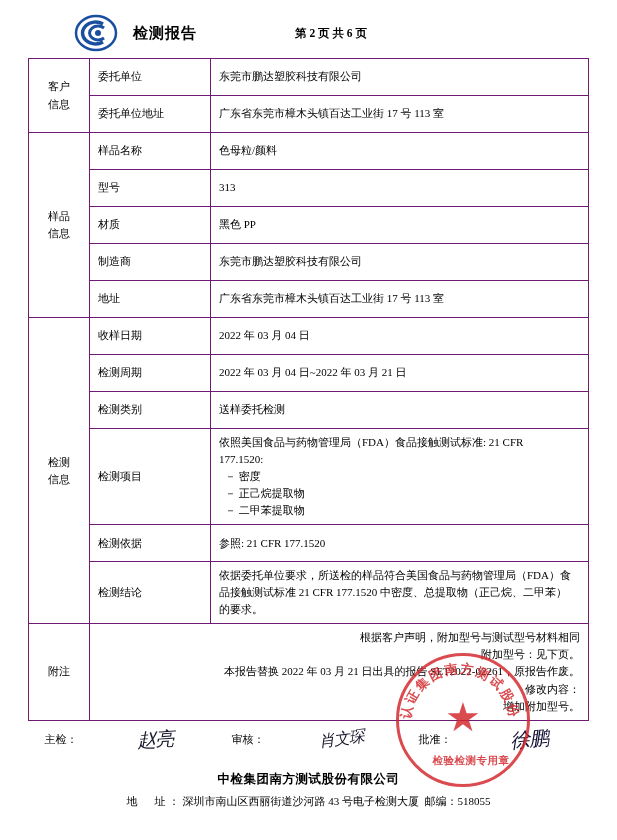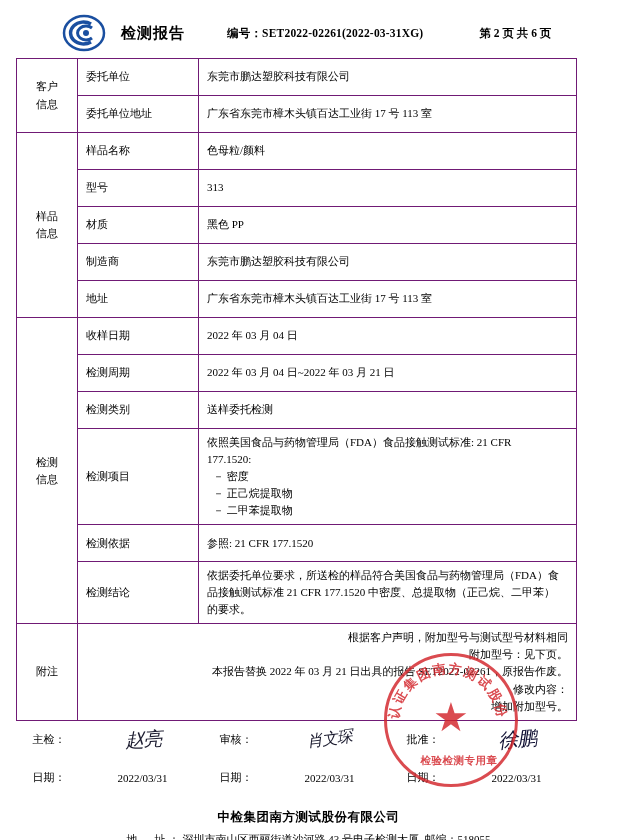--- a/index.html
+++ b/index.html
@@ -14,21 +14,21 @@
     color: #000;
     font-size: 11px;
     position: relative;
     overflow: hidden;
   }
   .page {
     width: 617px;
     height: 840px;
     position: relative;
     box-sizing: border-box;
-    padding: 0 16px;
+    padding: 0 28px;
   }
 
   
   .header {
     display: flex;
     align-items: center;
     height: 58px;
     padding-top: 8px;
     box-sizing: border-box;
   }
@@ -227,23 +227,20 @@
   <div class="header">
     <div class="logo">
       <svg width="44" height="38" viewBox="0 0 44 38">
         <ellipse cx="22" cy="19" rx="20" ry="17" fill="none" stroke="#1a4fa0" stroke-width="2.5"></ellipse>
         <path d="M29 10 A13 11 0 1 0 29 28" fill="none" stroke="#1a4fa0" stroke-width="3.4"></path>
         <path d="M30 14 A8.5 7 0 1 0 30 24" fill="none" stroke="#1a4fa0" stroke-width="3"></path>
         <circle cx="24" cy="19" r="3" fill="#1a4fa0"></circle>
       </svg>
     </div>
     <div class="report-title">检测报告</div>
-    <div class="report-no">
-      <span class="lbl">编号：</span><span>SET2022-02261(2022-03-31XG)</span>
-    </div>
     <div class="page-no">第 2 页 共 6 页</div>
   </div>
 
   <table class="main">
 
     <tbody>
         <tr>
       <td class="sec" rowspan="2">
         <span class="l">客户</span>
         <span class="l">信息</span>
@@ -338,28 +335,20 @@
   <div class="sigwrap">
     <table class="sig">
       <tbody>
           <tr>
         <td class="sig-label">主检：</td>
         <td class="sig-value"><span class="hand">赵亮</span></td>
         <td class="sig-label">审核：</td>
         <td class="sig-value"><span class="hand hand2">肖文琛</span></td>
         <td class="sig-label">批准：</td>
         <td class="sig-value"><span class="hand hand3">徐鹏</span></td>
-      </tr>
-      <tr>
-        <td class="sig-label">日期：</td>
-        <td class="sig-value sig-date">2022/03/31</td>
-        <td class="sig-label">日期：</td>
-        <td class="sig-value sig-date">2022/03/31</td>
-        <td class="sig-label">日期：</td>
-        <td class="sig-value sig-date">2022/03/31</td>
       </tr>
     </tbody>
       </table>
 
     <div class="stamp">
       <svg class="arc" viewBox="0 0 128 128">
         <defs>
           <path id="arcpath" d="M 14 70 A 50 50 0 1 1 114 70" fill="none"></path>
         </defs>
         <text>

